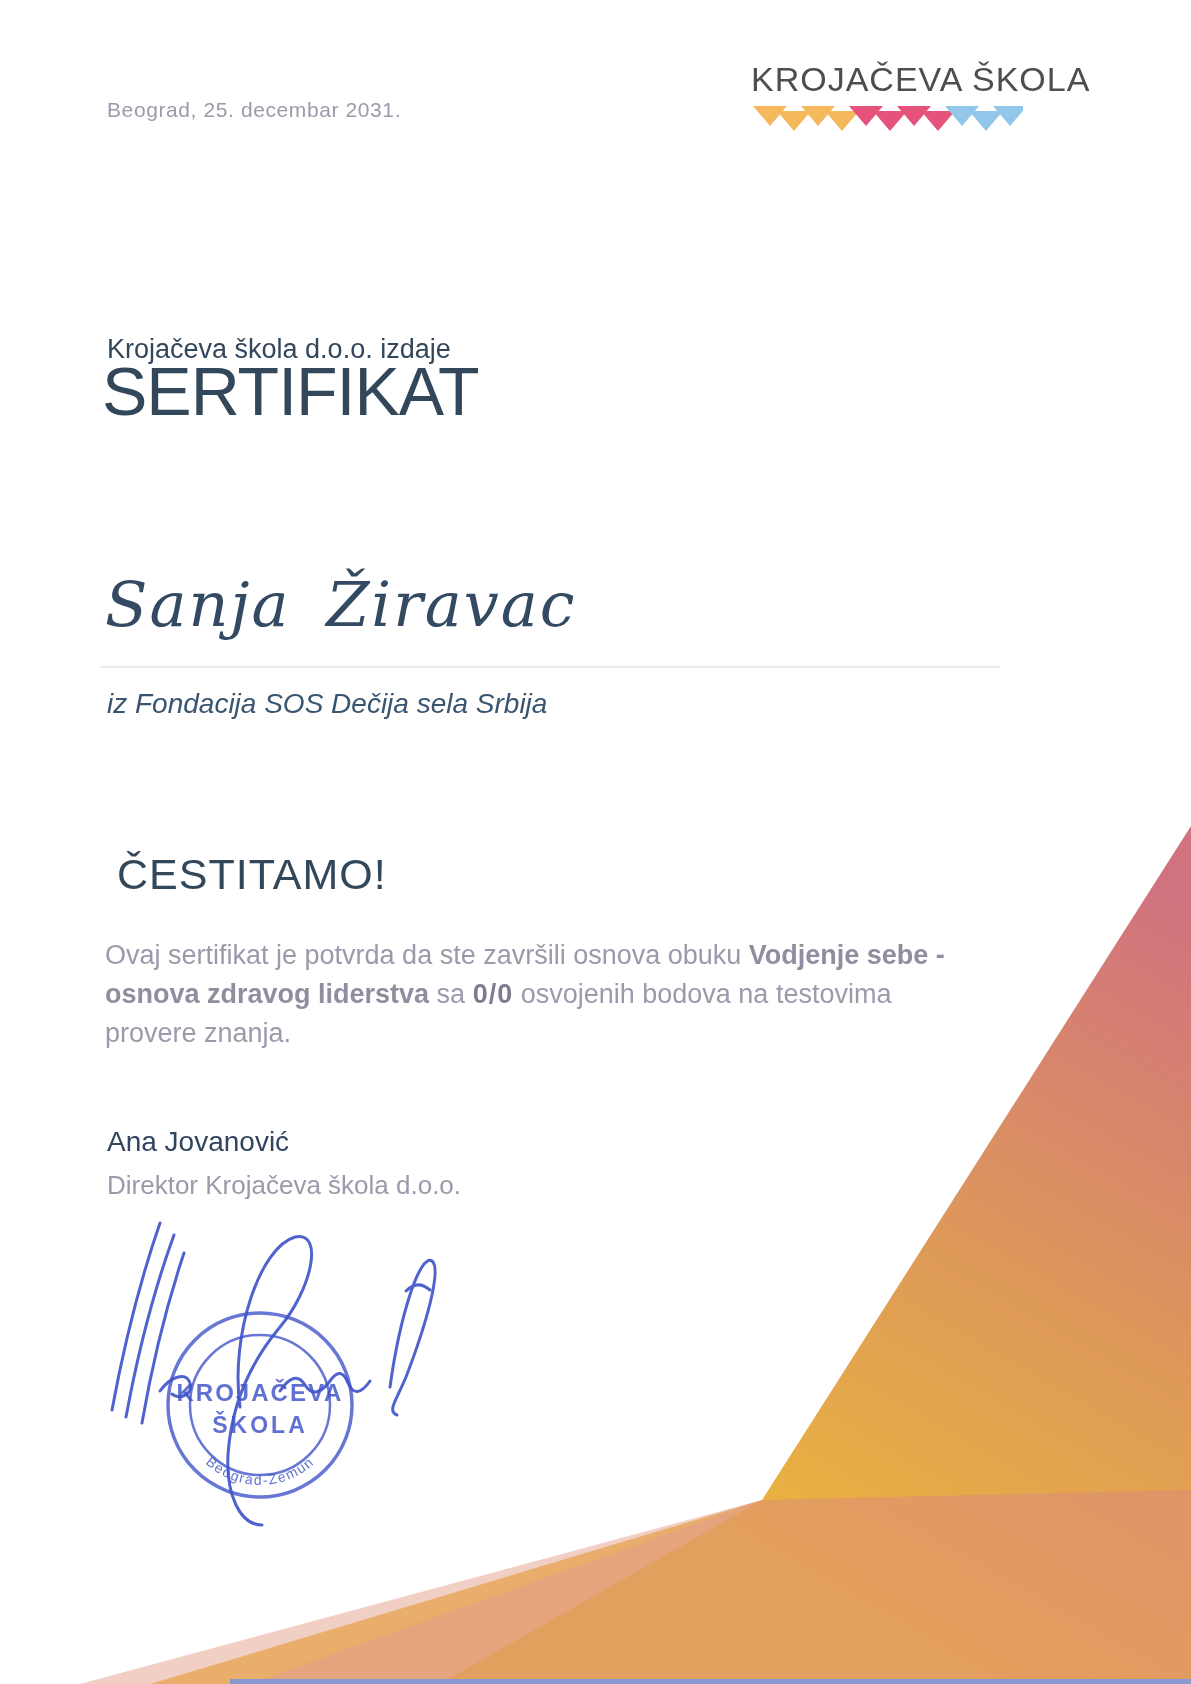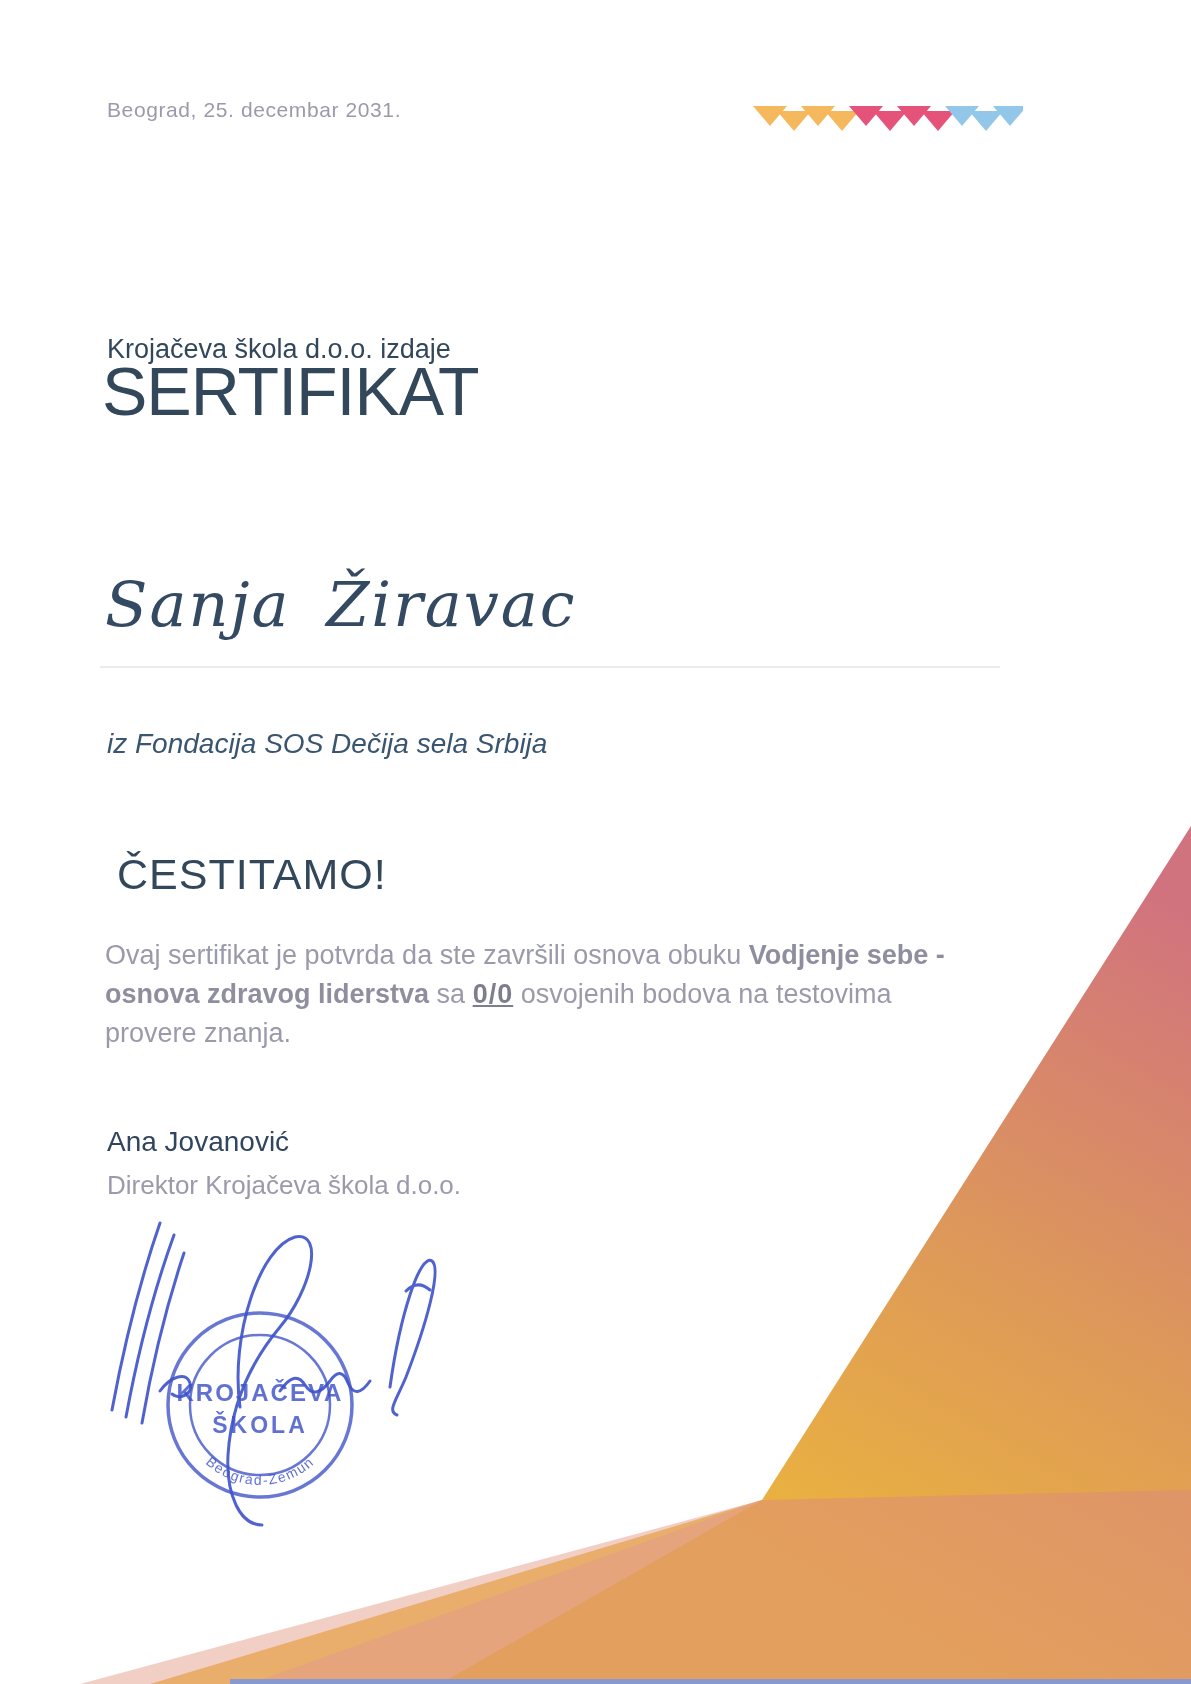--- a/index.html
+++ b/index.html
@@ -39,35 +39,34 @@
     color:#344a63;letter-spacing:2px;word-spacing:14px;text-align:center;
   }
   .name-underline{
     left:100px;top:666px;width:900px;height:2px;
     background:#ebebee;
   }
   .recipient-org{
     left:107px;top:688px;
     font-size:28px;font-style:italic;font-weight:500;
     color:#3a5570;
-    margin-top:40px;
   }
   .congrats-h{
     left:105px;top:850px;
     font-size:43px;font-weight:300;letter-spacing:1px;
     color:#33475b;
     margin-left:12px;
   }
   .congrats-p{
     left:105px;top:936px;width:880px;
     font-size:27px;line-height:39px;
     color:#9b9aab;
   }
   .congrats-p b{font-weight:700;color:#8f8e9f;}
-  .congrats-p .score{font-weight:700;color:#7e7d90;letter-spacing:1px;text-decoration:underline;}
+  .congrats-p .score{font-weight:700;color:#7e7d90;letter-spacing:1px;}
   .sig-name{
     left:107px;top:1126px;
     font-size:28px;color:#31465e;
   }
   .sig-role{
     left:107px;top:1170px;
     font-size:26px;color:#9b9aab;
   }
   .sig-block{left:90px;top:1195px;}
   .bottom-bar{
@@ -89,20 +88,21 @@
         <stop offset="1" stop-color="#ebb43d"></stop>
       </linearGradient>
     </defs>
     <polygon points="1191,826 762,1500 150,1684 1191,1684" fill="url(#gradMain)"></polygon>
     <polygon points="762,1500 250,1684 1191,1684 1191,1490" fill="#dc8a7d" opacity="0.5"></polygon>
     <polygon points="762,1500 80,1684 440,1684" fill="#e8a893" opacity="0.55"></polygon>
   </svg>
 
   <div class="abs date">Beograd, 25. decembar 2031.</div>
 
+  <div class="abs logo-text">KROJAČEVA ŠKOLA</div>
   <div class="abs logo-triangles">
     <svg id="triband" width="270" height="28" viewBox="0 0 270 28">
         <polygon points="0,1 34,1 17,21" fill="#f6b85d"></polygon>
         <polygon points="41,26 24,6 58,6" fill="#f6b85d"></polygon>
         <polygon points="48,1 82,1 65,21" fill="#f6b85d"></polygon>
         <polygon points="89,26 72,6 106,6" fill="#f6b85d"></polygon>
         <polygon points="96,1 130,1 113,21" fill="#e5537b"></polygon>
         <polygon points="137,26 120,6 154,6" fill="#e5537b"></polygon>
         <polygon points="144,1 178,1 161,21" fill="#e5537b"></polygon>
         <polygon points="185,26 168,6 202,6" fill="#e5537b"></polygon>

